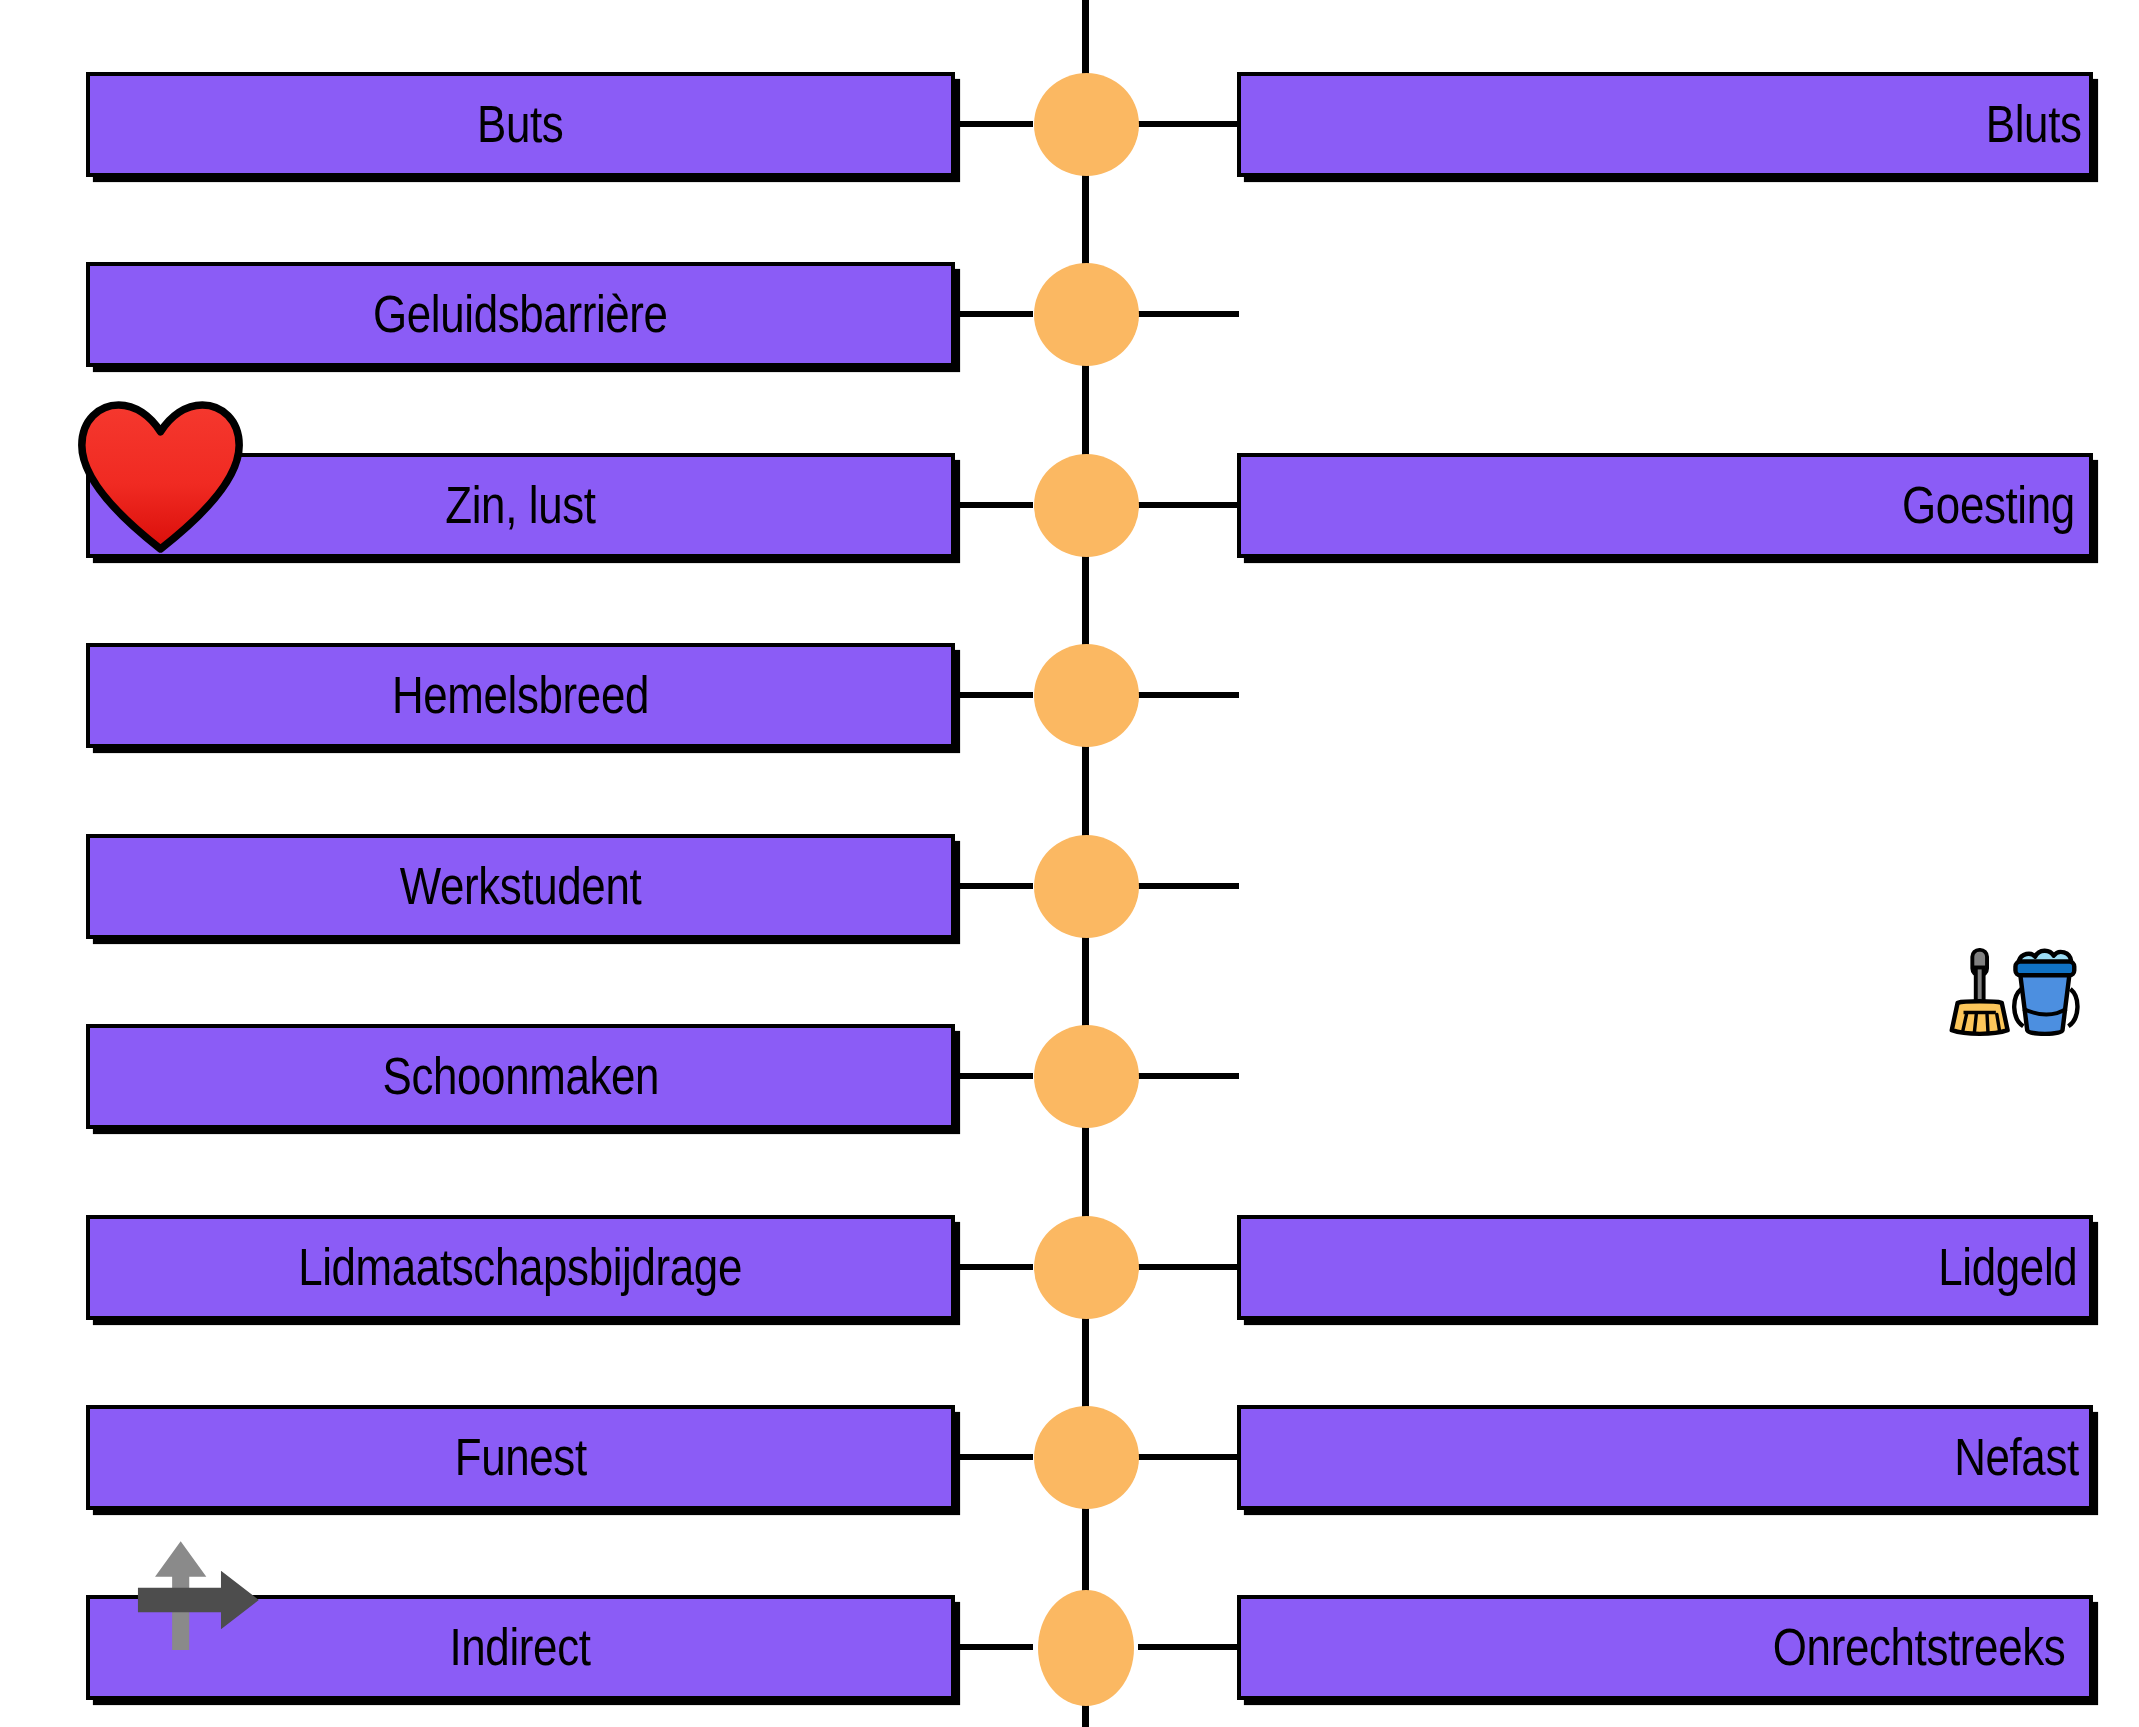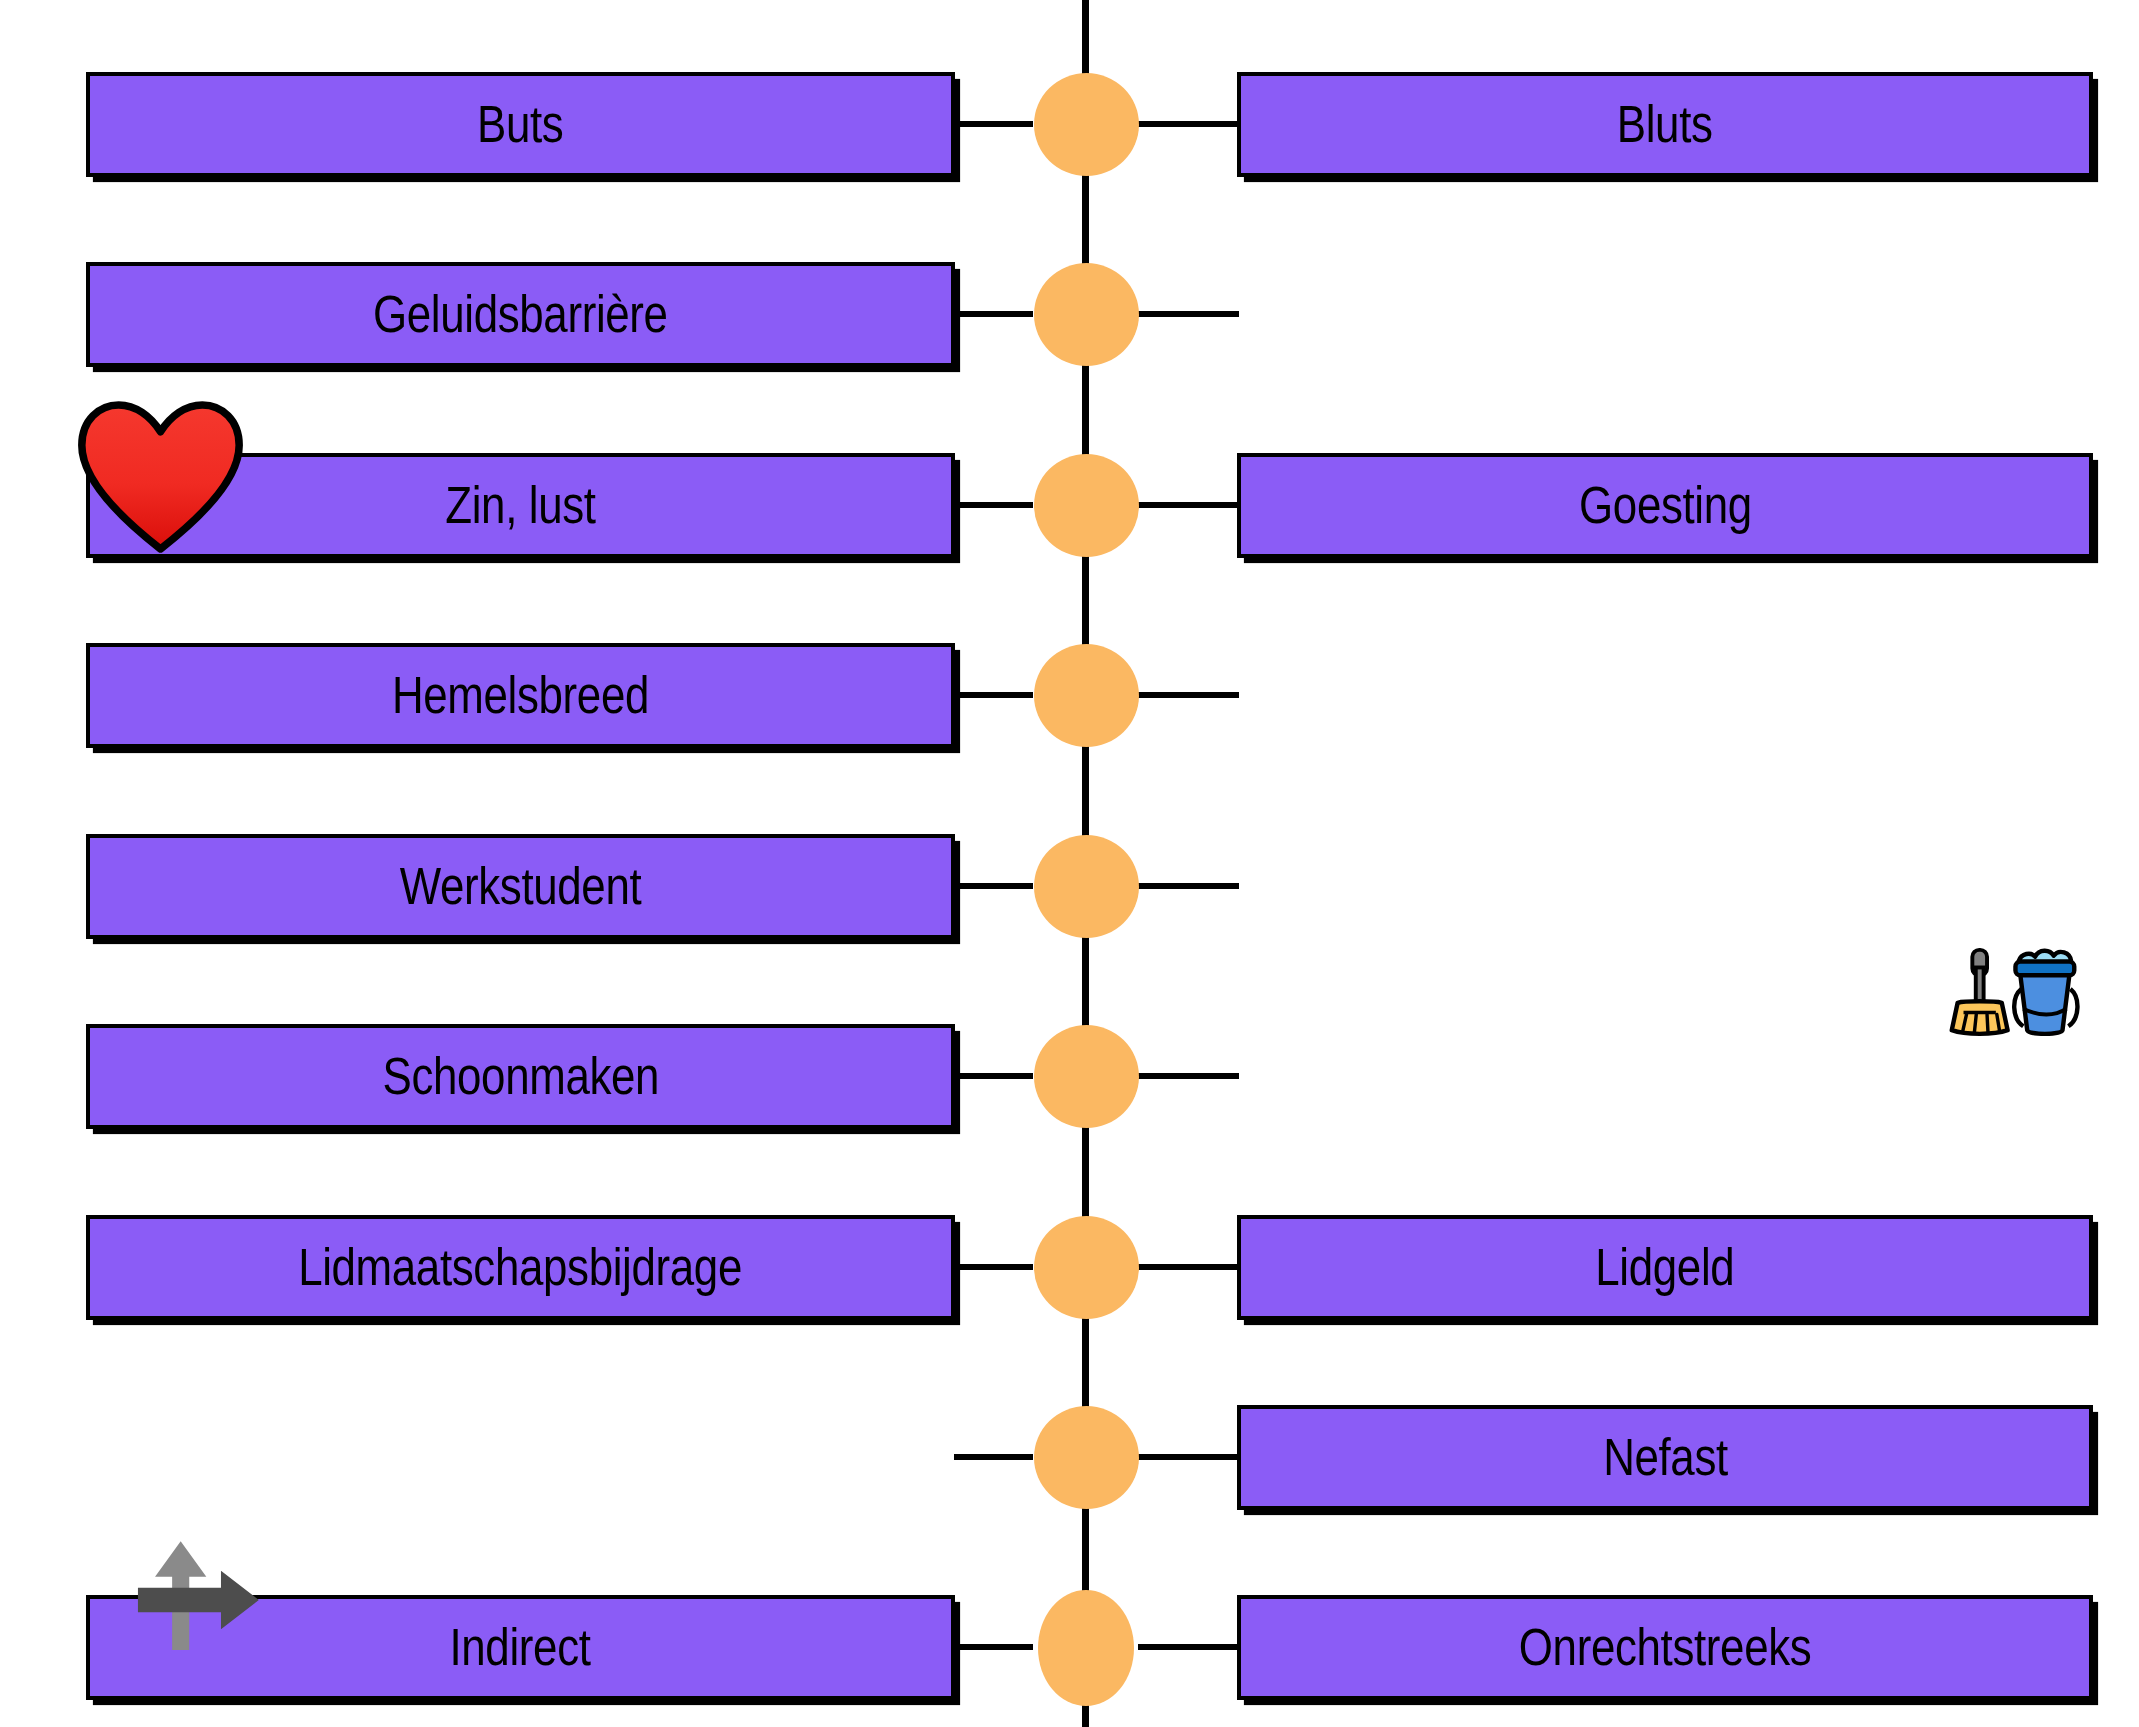--- a/index.html
+++ b/index.html
@@ -44,21 +44,21 @@
     box-sizing: border-box;
     background: #8b5cf6;
     border: 4.7px solid #000000;
     box-shadow: 6px 6px 0 -0.9px #000000;
     display: flex;
     align-items: center;
     justify-content: center;
     z-index: 3;
   }
   .box.left  { left: 86px;  width: 869px; }
-  .box.right { left: 1237px; width: 856px; }
+  .box.right { left: 1237px; width: 856px; justify-content: flex-end; }
 
   .box-label {
     font-family: "Liberation Sans", sans-serif;
     font-size: 51px;
     line-height: 1;
     color: #000000;
     white-space: nowrap;
     letter-spacing: -0.4px;
     transform: scaleX(0.86);
   }
@@ -191,20 +191,23 @@
     </div>
     <div class="conn left"></div>
     <div class="node"></div>
     <div class="conn right"></div>
     <div class="box right">
       <span class="box-label">Lidgeld</span>
     </div>
   </div>
 
   <div class="row" style="top:1361px;">
+    <div class="box left">
+      <span class="box-label">Funest</span>
+    </div>
     <div class="conn left"></div>
     <div class="node"></div>
     <div class="conn right"></div>
     <div class="box right">
       <span class="box-label">Nefast</span>
     </div>
   </div>
 
   <div class="row" style="top:1551px;">
     <div class="box left">

